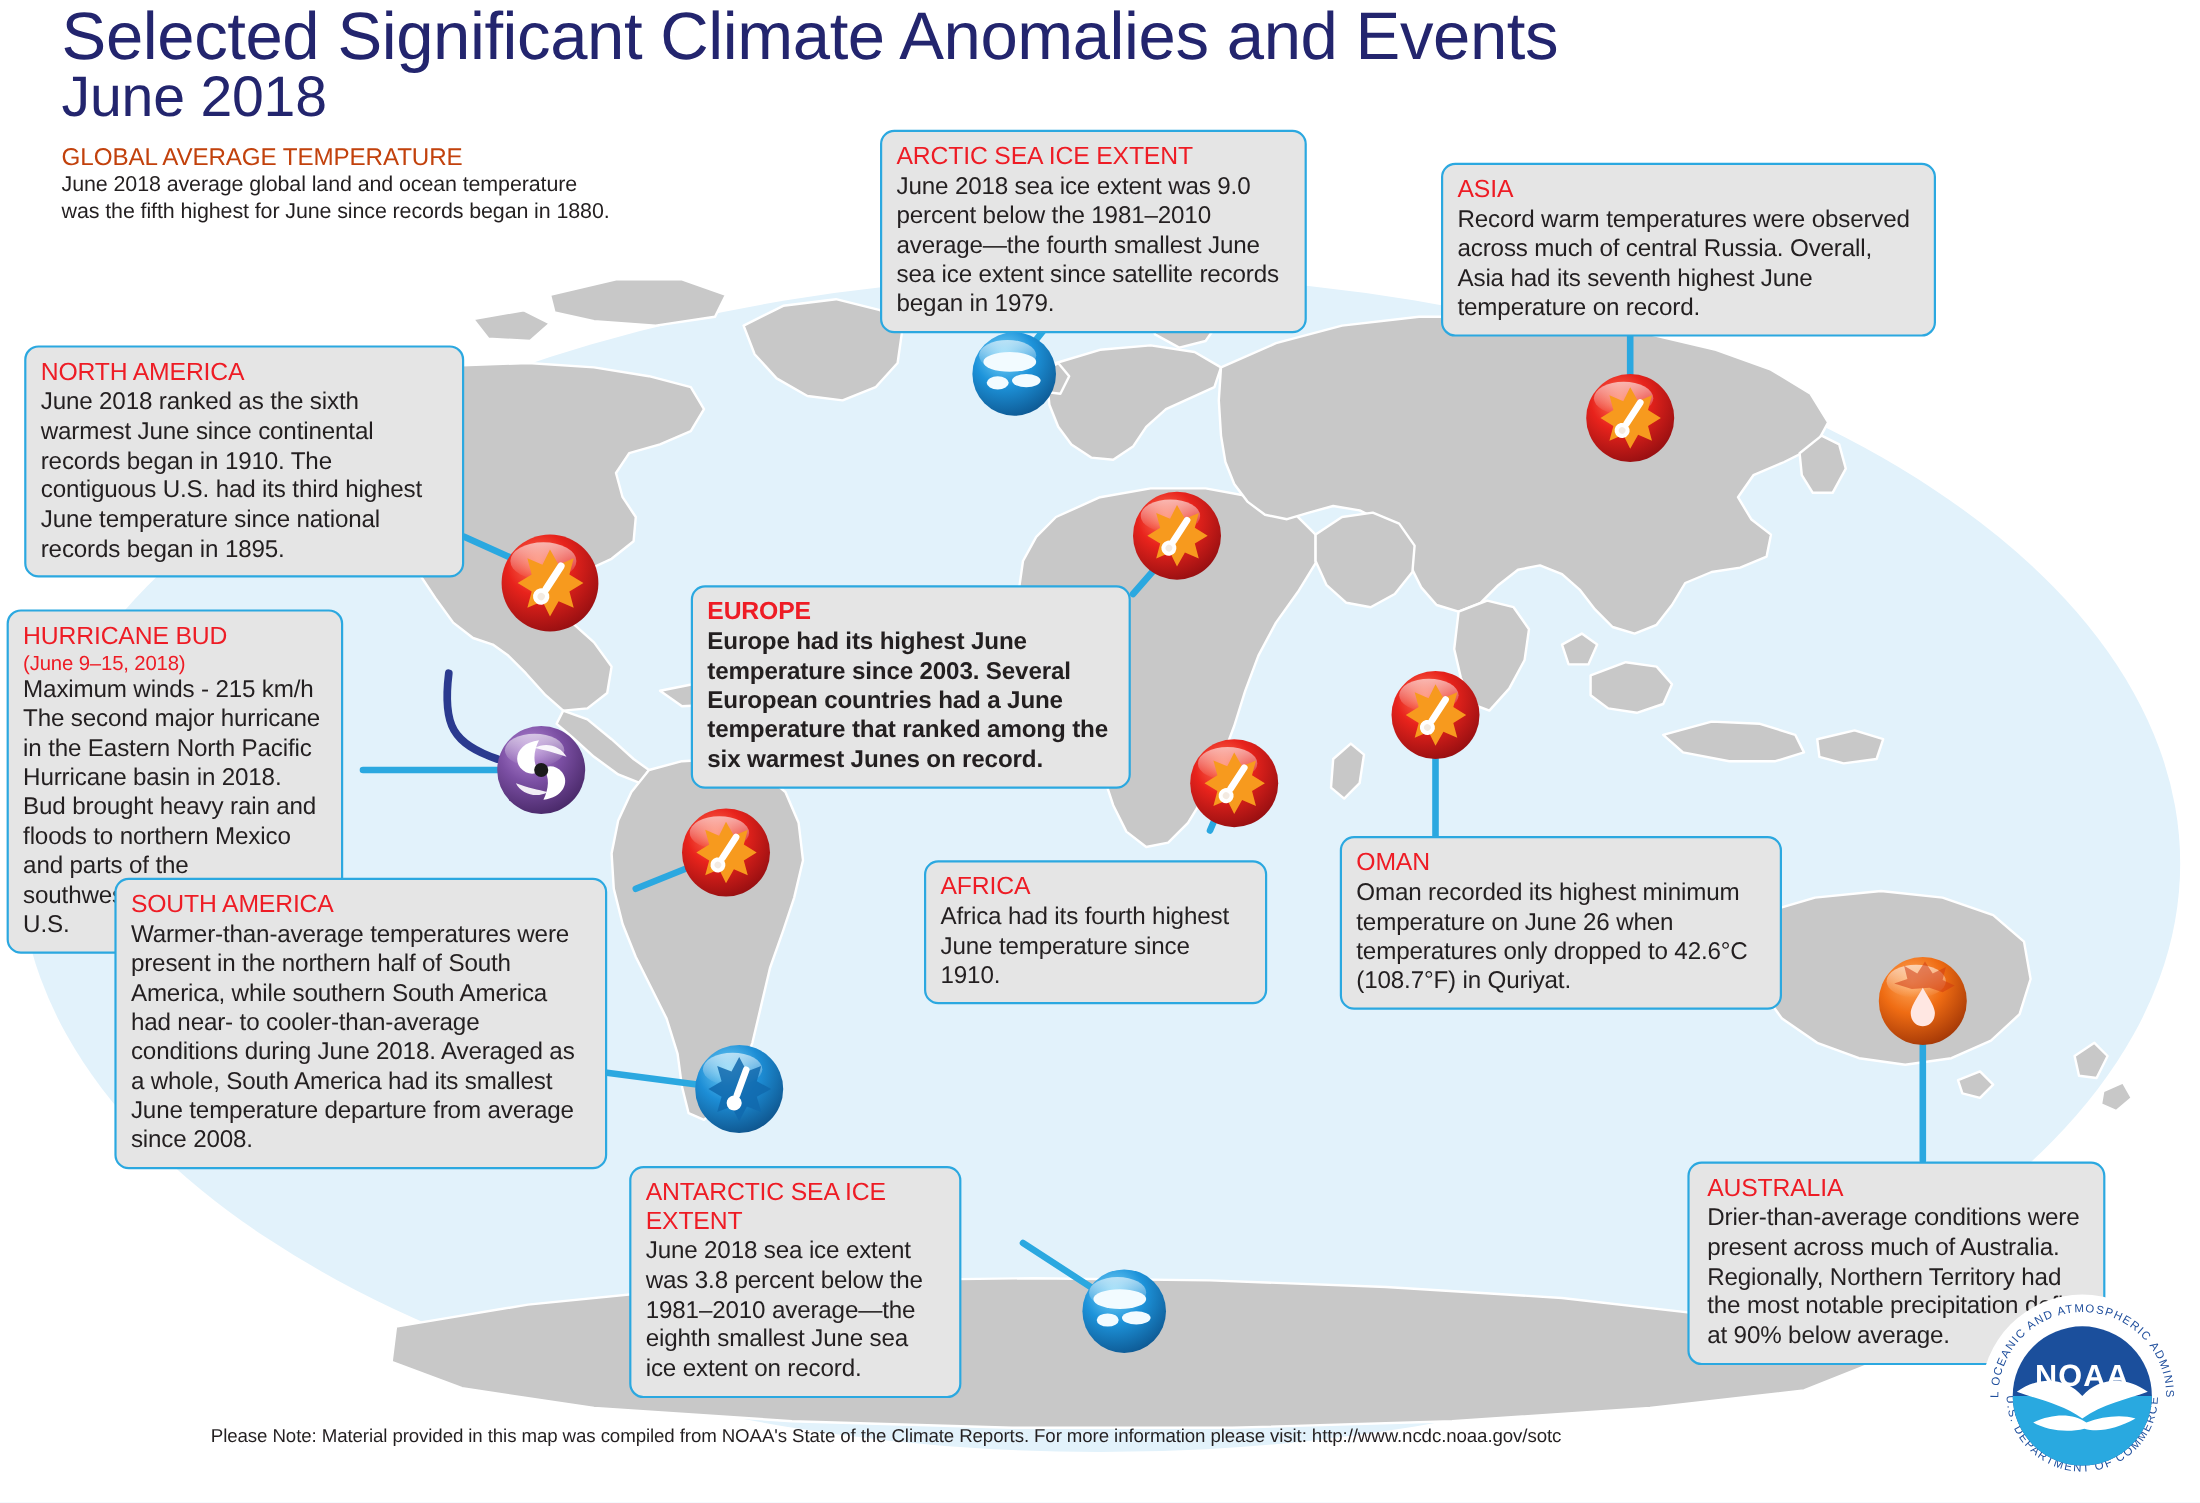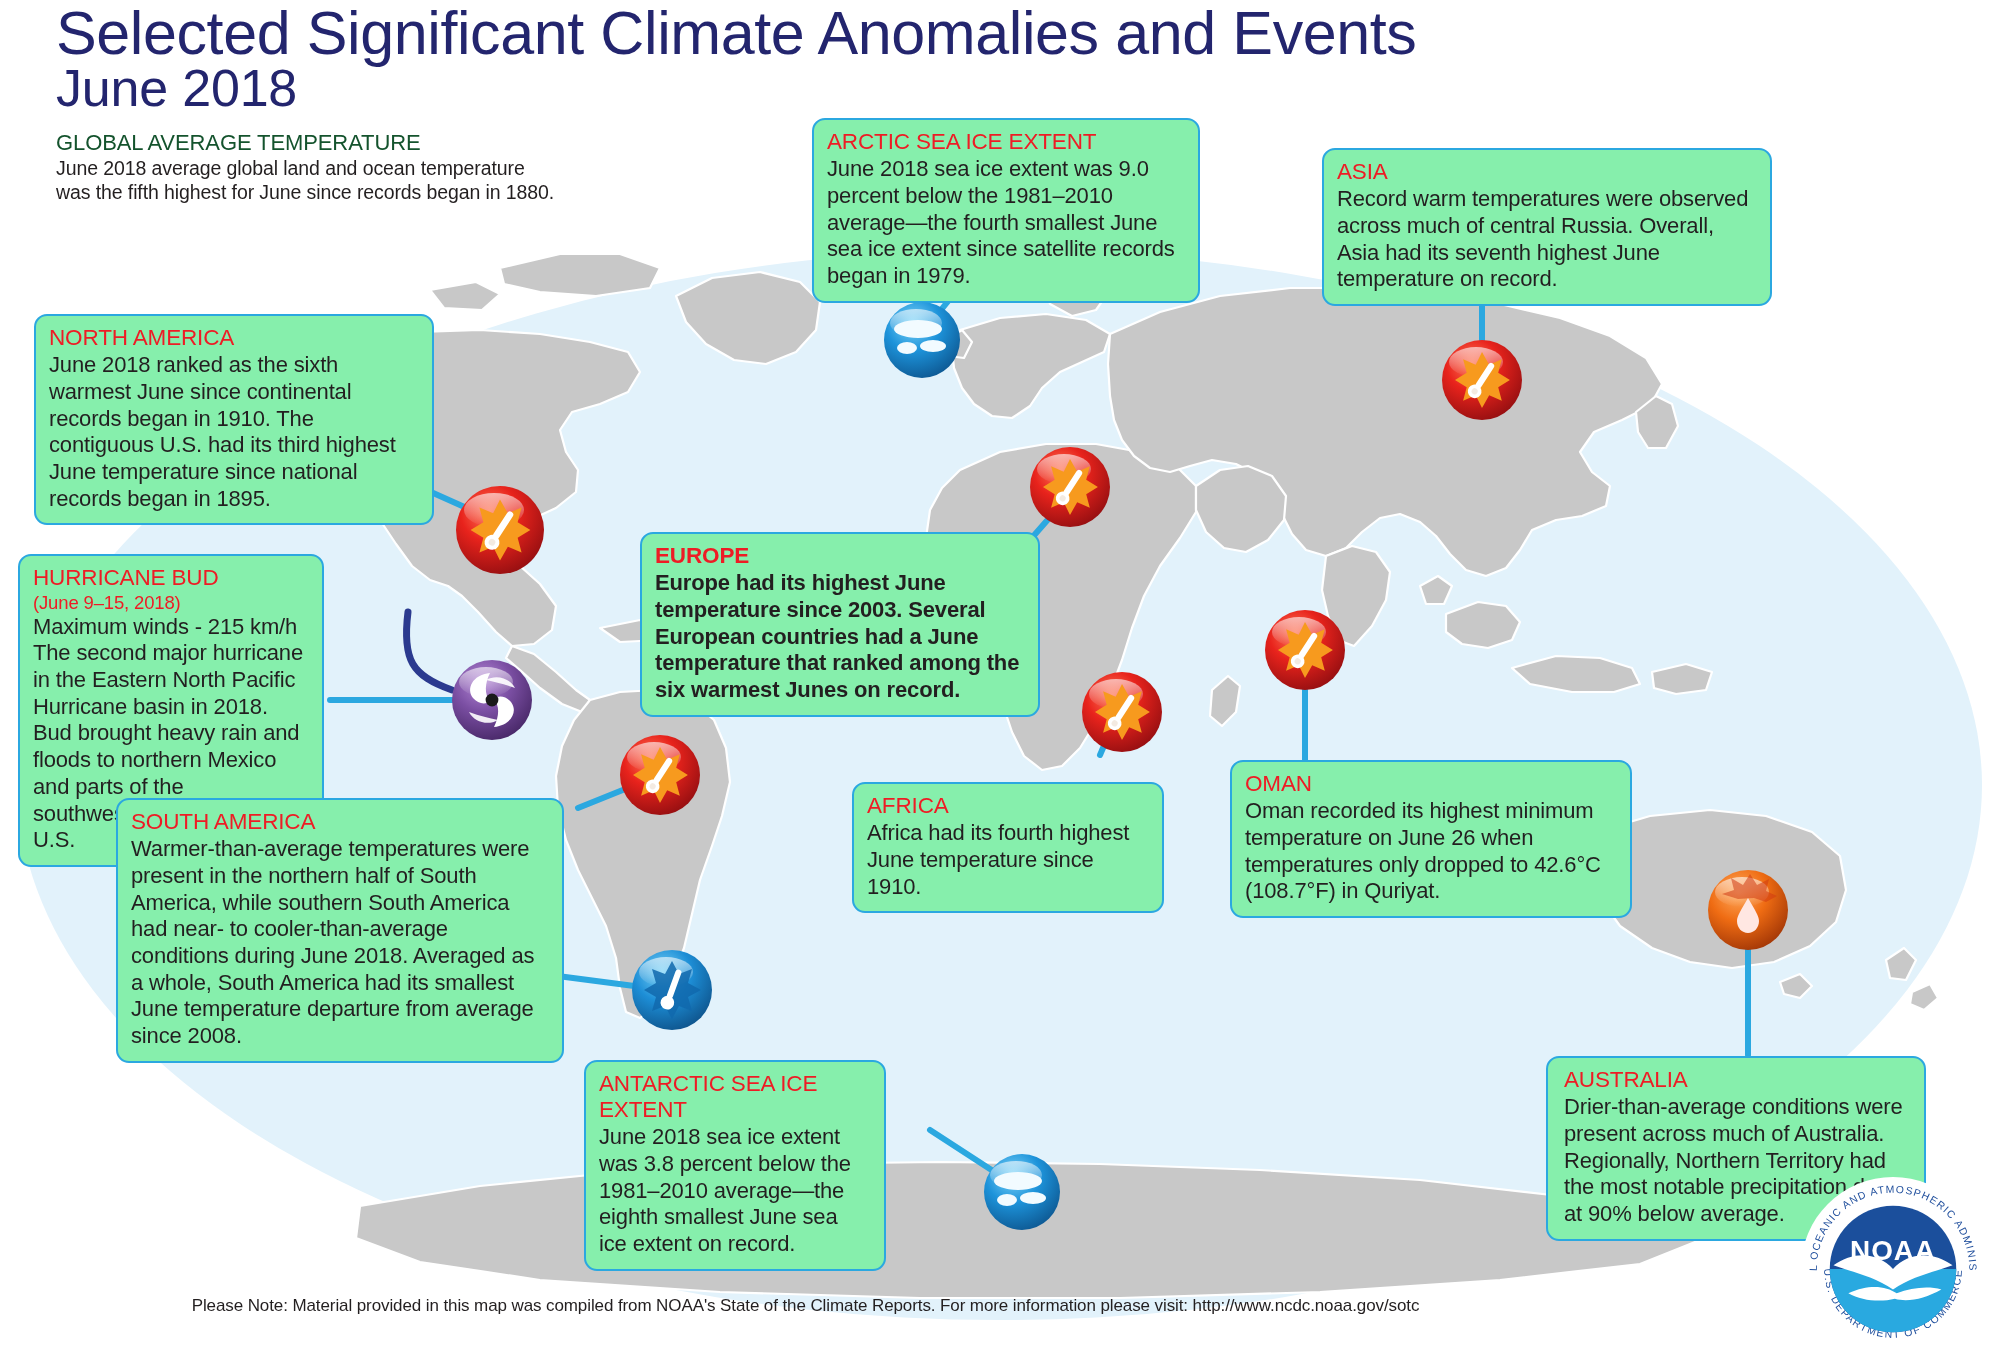--- a/index.html
+++ b/index.html
@@ -25,32 +25,31 @@
     position:absolute;left:56px;top:2px;z-index:40;
     color:#23256e;font-size:61px;line-height:1.02;font-weight:400;
     letter-spacing:-0.4px;white-space:nowrap;
   }
   .subtitle{
     position:absolute;left:56px;top:62px;z-index:40;
     color:#23256e;font-size:52px;line-height:1.02;font-weight:400;
     letter-spacing:-0.2px;white-space:nowrap;
   }
   .gat{position:absolute;left:56px;top:130px;z-index:40;width:520px;}
-  .gat .hd{color:#14532d;font-size:22px;line-height:1.18;letter-spacing:-0.1px;}
+  .gat .hd{color:#c2410c;font-size:22px;line-height:1.18;letter-spacing:-0.1px;}
   .gat .bd{color:#231f20;font-size:19.5px;line-height:1.24;letter-spacing:-0.1px;}
 
   
   .callout{
     position:absolute;z-index:30;
-    background:#86efac;
+    background:#e5e5e5;
     border:2.6px solid #2ba8e0;
     border-radius:13px;
     padding:9px 13px 11px 13px;
     box-sizing:border-box;
-    margin-left:12px;
   }
   .callout .hd{
     color:#ee1c25;font-size:22.5px;line-height:1.16;letter-spacing:-0.15px;
     margin-bottom:1px;
   }
   .callout .sub{
     color:#ee1c25;font-size:18.5px;line-height:1.16;letter-spacing:-0.15px;
   }
   .callout .bd{
     color:#231f20;font-size:22px;line-height:1.215;letter-spacing:-0.15px;

